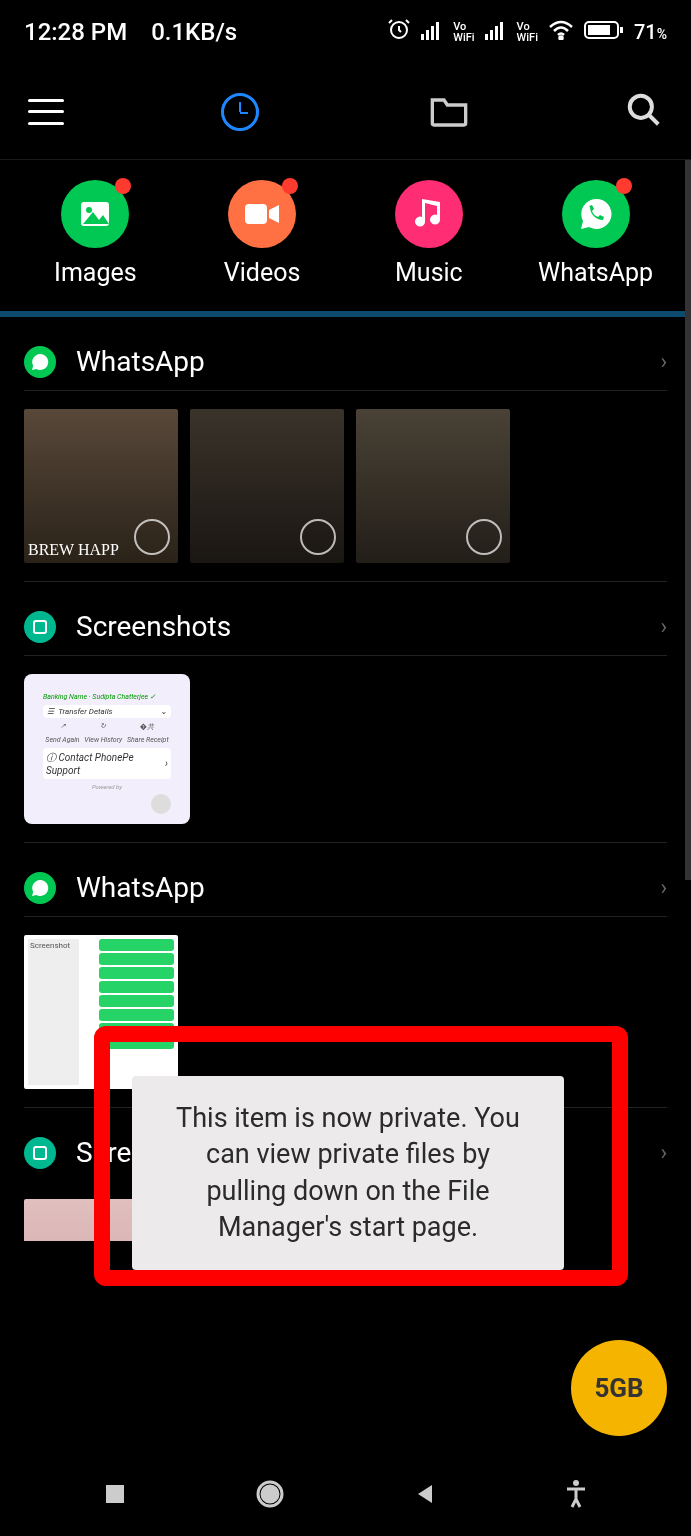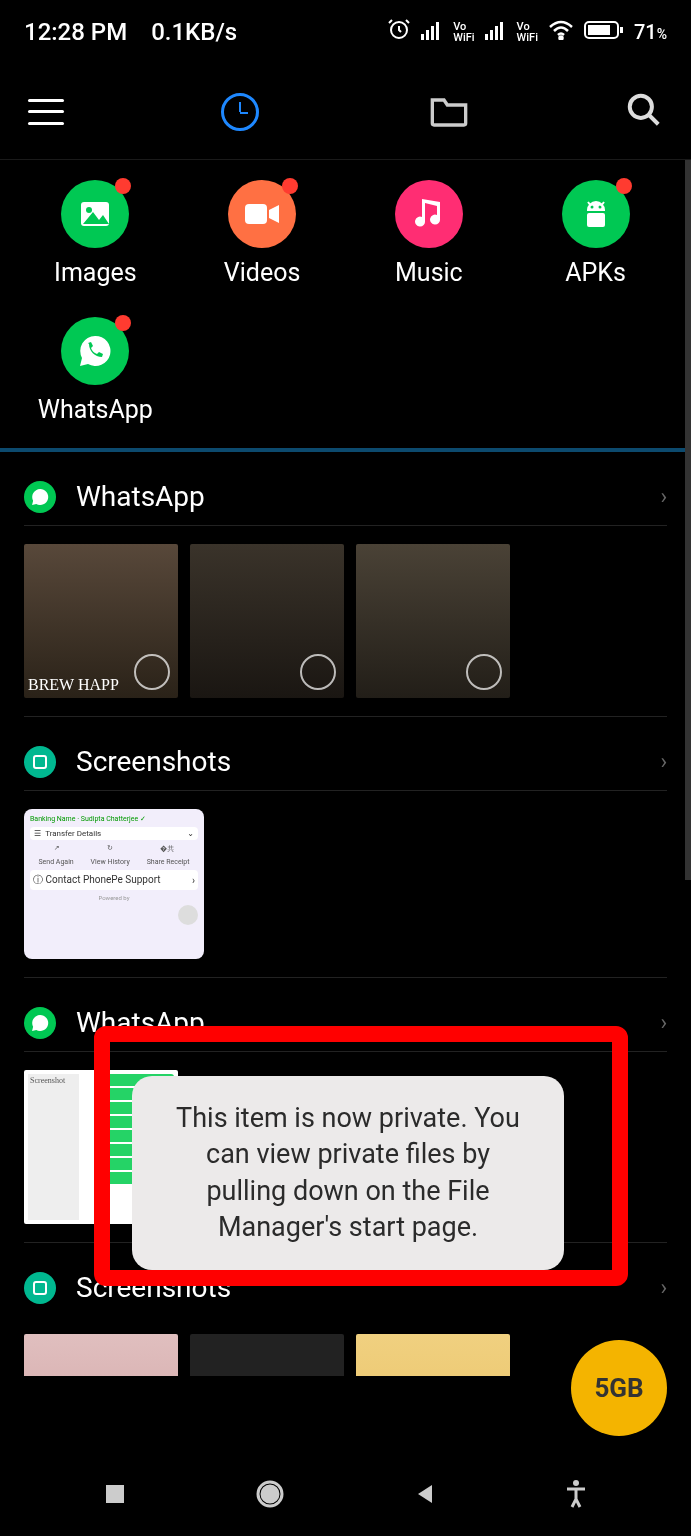--- a/index.html
+++ b/index.html
@@ -44,21 +44,21 @@
   .clock-tab::after { content:""; position:absolute; width:8px; height:2px; background:#1e88ff; left:50%; top:50%; }
   .folder-tab svg { width: 40px; height: 36px; }
   .search-icon svg { width: 38px; height: 38px; }
 
   
   .categories {
     display: grid;
     grid-template-columns: repeat(4, 1fr);
     padding: 20px 12px 24px 12px;
     gap: 30px 0;
-    border-bottom: 4px solid #0c4a6e;
+    border-bottom: 6px solid #0c4a6e;
   }
   .cat {
     display: flex;
     flex-direction: column;
     align-items: center;
     gap: 10px;
     position: relative;
   }
   .cat-circle {
     width: 68px; height: 68px;
@@ -83,41 +83,41 @@
   }
   .section-badge {
     width: 32px; height: 32px; border-radius: 50%;
     display:flex; align-items:center; justify-content:center;
     font-size: 16px;
   }
   .section-title { font-size: 28px; }
   .section-chevron { margin-left: auto; color: #666; font-size: 22px; }
   .thumbs { display: flex; gap: 12px; padding: 18px 0; border-bottom: 1px solid #222;}
   .thumb { width: 154px; height: 154px; background: #333; border-radius: 2px; position: relative; overflow:hidden;}
-  .thumb-screenshot { width: 180px; height:150px; background:#f2eefb; border-radius:8px; display:flex; flex-direction:column; padding:6px; font-size:8px; color:#333; gap:4px;}
+  .thumb-screenshot { width: 166px; height:150px; background:#f2eefb; border-radius:8px; display:flex; flex-direction:column; padding:19px; font-size:8px; color:#333; gap:4px;font-style:italic;}
   .play-circle { position:absolute; bottom:8px; right:8px; width:36px; height:36px; border:2px solid rgba(255,255,255,0.7); border-radius:50%;}
 
   
   .highlight-frame {
     position: absolute;
     left: 94px;
     top: 1026px;
     width: 534px;
     height: 260px;
     border: 16px solid #ff0000;
     border-radius: 12px;
     z-index: 50;
   }
   .toast {
     position: absolute;
     left: 132px; top: 1076px;
     width: 432px;
     background: #eceaea;
     color: #2b2b2b;
-    border-radius: 20px;
+    border-radius: 4px;
     padding: 24px 38px;
     font-size: 27px;
     text-align: center;
     line-height: 1.35;
     z-index: 60;
   }
 
   
   .fab {
     position: absolute;
@@ -155,21 +155,21 @@
   .thumb-bg6 { background:#222; display:flex; align-items:center; justify-content:center;}
   .thumb-bg7 { background: linear-gradient(#f0d080, #e8c060); }
   .thumb-brew { position:absolute; bottom:4px; left:4px; font-family: cursive; color:#fff; font-size:16px;}
 
   .sc-row { display:flex; justify-content:space-around; font-size:7px; color:#555; }
   .sc-topbar { font-size:7px; color:#090; }
   .sc-head { font-size:8px; display:flex; align-items:center; gap:4px; padding:2px 4px; background:#fff; border-radius:4px; }
   .sc-foot { font-size:10px; background:#fff; border-radius:4px; padding:3px; display:flex; justify-content:space-between; align-items:center;}
   .sc-dot { width:20px; height:20px; background:#ddd; border-radius:50%; }
   .sc-bar { text-align:center; font-size:6px; color:#999;}
-  .chat-thumb { background:#fff; display:flex; padding:4px; gap:20px;font-family:Liberation Serif, serif;}
+  .chat-thumb { background:#fff; display:flex; padding:4px; gap:20px;}
   .chat-col { width:35%; background:#eee;}
   .chat-bubbles { flex:1; display:flex; flex-direction:column; gap:2px;}
   .bubble { background:#25d366; height:12px; border-radius:3px; }
   .sm-label{font-size:8px; color:#555; padding:2px;}
 </style>
 </head>
 <body>
 
 <div class="status-bar">
   <div class="status-left">
@@ -257,33 +257,20 @@
   <div class="cat">
     <div class="cat-circle" style="background:#ff2d73">
         <svg width="28" height="30" viewBox="0 0 28 30" fill="#fff">
           <path d="M10 4v18a5 5 0 1 1-3-4V0l18 3v17a5 5 0 1 1-3-4V7L10 4z"></path>
         </svg>
       </div>
     <span class="cat-label">Music</span>
   </div>
   <div class="cat">
     <div class="cat-circle" style="background:#00c853">
-        <svg width="30" height="28" viewBox="0 0 30 28" fill="#fff">
-          <path d="M6 10a9 9 0 0 1 18 0v1H6v-1z"></path>
-          <circle cx="11" cy="7" r="1.5" fill="#00c853"></circle>
-          <circle cx="19" cy="7" r="1.5" fill="#00c853"></circle>
-          <path d="M7 2l3 4M23 2l-3 4" stroke="#fff" stroke-width="2"></path>
-          <rect x="6" y="13" width="18" height="14" rx="2"></rect>
-        </svg>
-        <div class="dot"></div>
-      </div>
-    <span class="cat-label">APKs</span>
-  </div>
-  <div class="cat">
-    <div class="cat-circle" style="background:#00c853">
         <svg width="34" height="34" viewBox="0 0 34 34" fill="#fff">
           <path d="M17 2a15 15 0 0 0-13 22l-2 8 8-2A15 15 0 1 0 17 2z"></path>
           <path d="M11 10c0 7 6 13 13 13l1-3-4-2-2 2c-3-1-5-3-6-6l2-2-2-4-3 1z" fill="#00c853"></path>
         </svg>
         <div class="dot"></div>
       </div>
     <span class="cat-label">WhatsApp</span>
   </div>
 </div>
 

